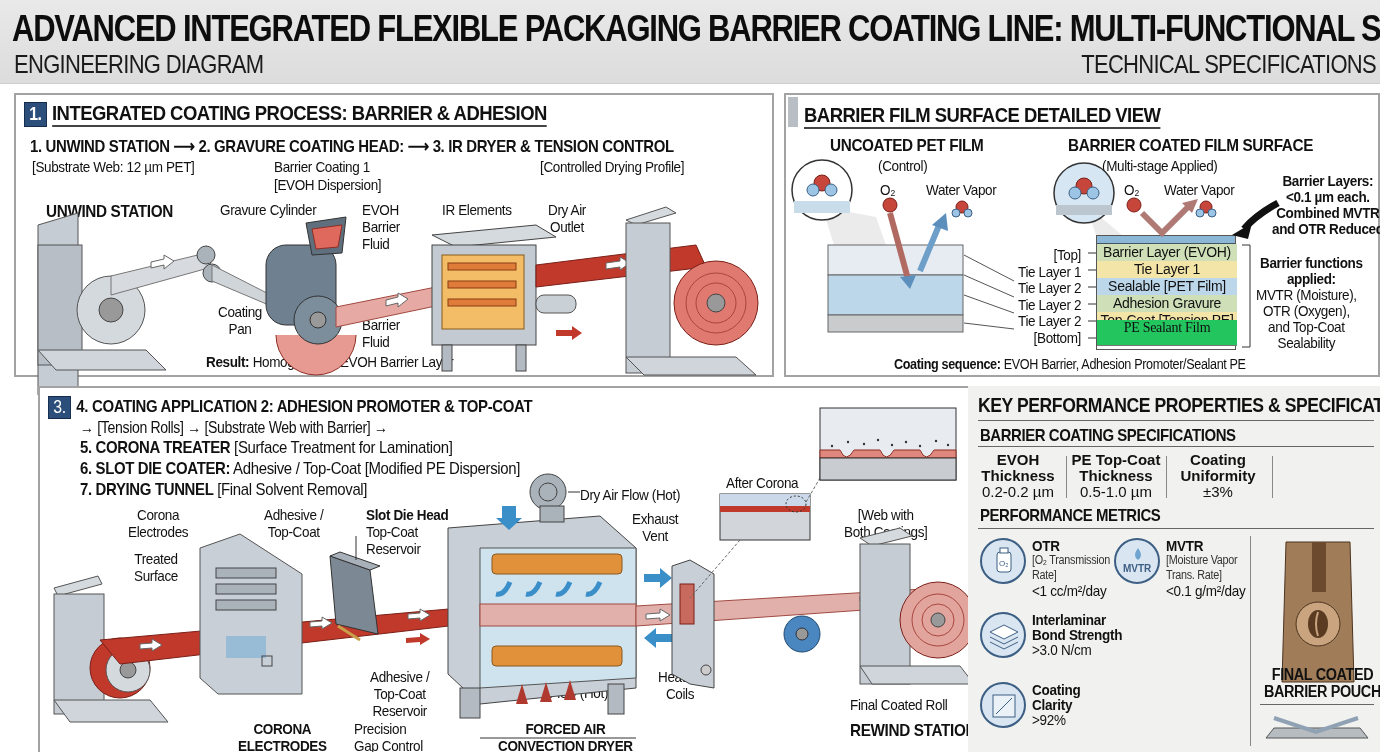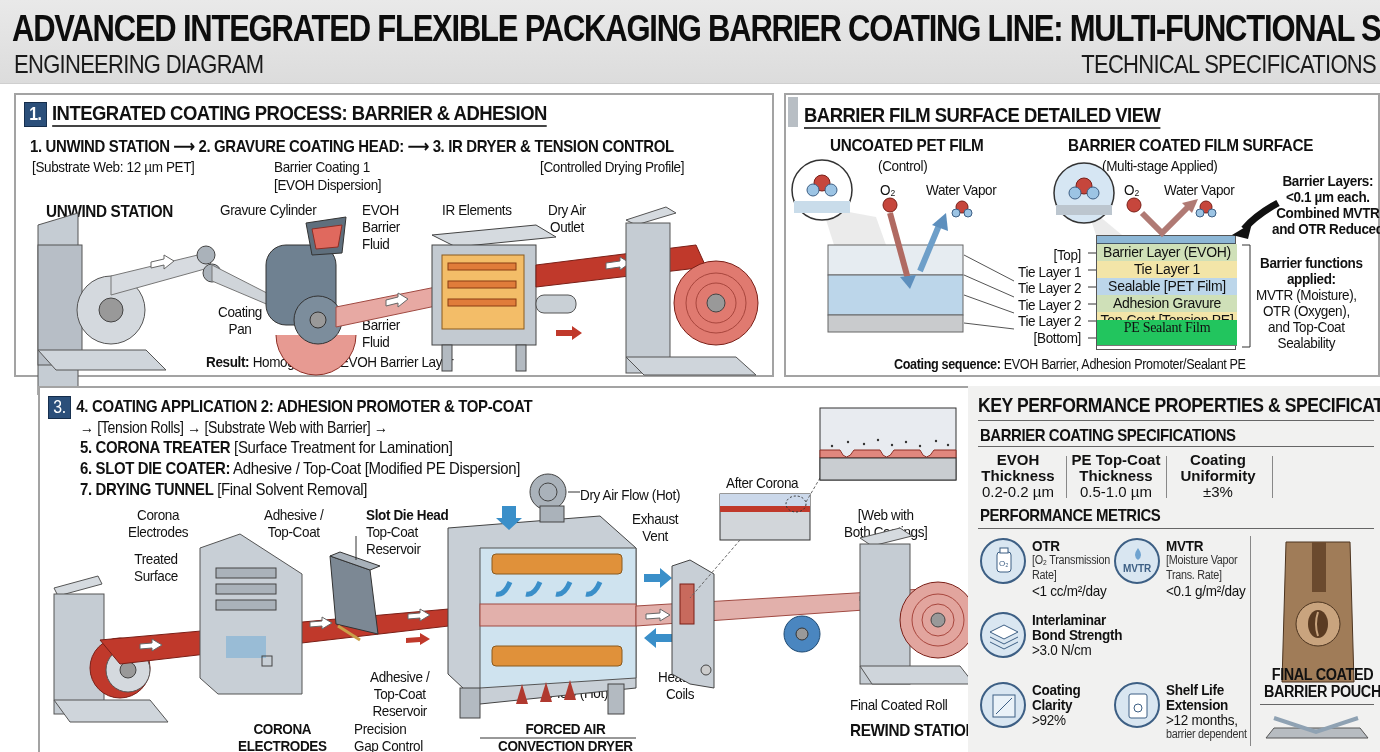--- a/index.html
+++ b/index.html
@@ -439,34 +439,20 @@
           <rect x="11" y="11" width="22" height="22" fill="#eaf2f8" stroke="#3d5f84"></rect>
           <line x1="14" y1="30" x2="30" y2="14" stroke="#3d5f84"></line>
         </svg>
       </div>
     <div class="mtext">
         <div class="mh">Coating</div>
         <div class="mh">Clarity</div>
         <div class="mv">&gt;92%</div>
       </div>
   </div>
-  <div class="metric" style="left:146px; top:296px;">
-    <div class="micon">
-        <svg width="46" height="46" style="left:0;top:0;">
-          <rect x="13" y="10" width="18" height="24" rx="2" fill="#fff" stroke="#3d5f84"></rect>
-          <circle cx="22" cy="24" r="4" fill="none" stroke="#3d5f84"></circle>
-        </svg>
-      </div>
-    <div class="mtext">
-        <div class="mh">Shelf Life</div>
-        <div class="mh">Extension</div>
-        <div class="mv">&gt;12 months,</div>
-        <div class="mn">barrier dependent</div>
-      </div>
-  </div>
 
   <div class="vsep" style="left:282px; top:150px; height:210px;"></div>
 
   <svg width="120" height="200" style="left:290px; top:146px;">
     <polygon points="28,10 92,10 96,150 24,150" fill="#a07c58" stroke="#4d3520"></polygon>
     <rect x="54" y="10" width="14" height="50" fill="#6b4a2e"></rect>
     <circle cx="60" cy="92" r="22" fill="#c9a47e" stroke="#4d3520"></circle>
     <ellipse cx="60" cy="92" rx="10" ry="14" fill="#5a3b22"></ellipse>
     <path d="M60,80 Q56,92 60,104" fill="none" stroke="#c9a47e" stroke-width="2"></path>
   </svg>

